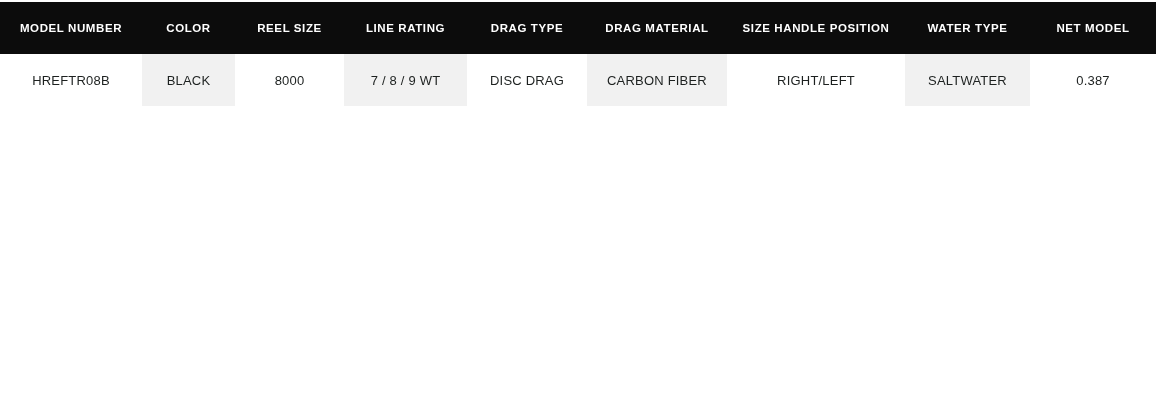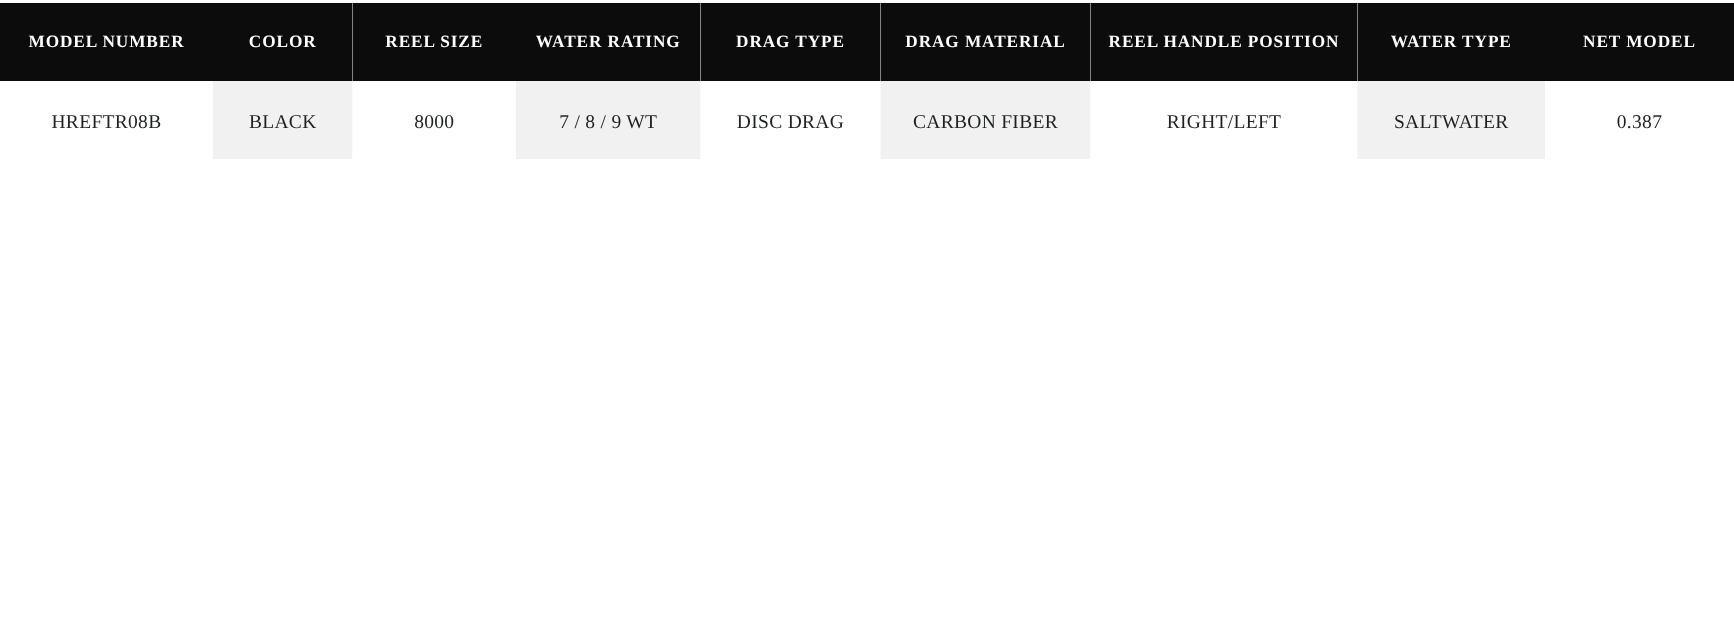--- a/index.html
+++ b/index.html
@@ -4,21 +4,21 @@
 <style>
   html, body {
     margin: 0;
     padding: 0;
     background: #ffffff;
   }
   .table-wrap {
     width: 1156px;
     padding-top: 2px;
     box-sizing: border-box;
-    font-family: Liberation Serif, serif;
+    font-family: Liberation Sans, sans-serif;
   }
   table.spec-table {
     width: 1156px;
     border-collapse: collapse;
     table-layout: fixed;
   }
   table.spec-table thead th {
     background: var(--header-bg, #0c0c0c);
     color: var(--header-text, #ffffff);
     height: 52px;
@@ -70,24 +70,24 @@
         <col style="width:140px">
       <col style="width:178px">
         <col style="width:125px">
         <col style="width:126px">
     </colgroup>
     <thead>
       <tr>
           <th>MODEL NUMBER</th>
           <th>COLOR</th>
           <th>REEL SIZE</th>
-          <th>WATER RATING</th>
+          <th>LINE RATING</th>
           <th>DRAG TYPE</th>
           <th>DRAG MATERIAL</th>
-          <th>REEL HANDLE POSITION</th>
+          <th>SIZE HANDLE POSITION</th>
           <th>WATER TYPE</th>
           <th>NET MODEL</th>
         </tr>
     </thead>
     <tbody>
         <tr class="row-short">
           <td>HREFTR08B</td>
           <td>BLACK</td>
           <td>8000</td>
           <td>7 / 8 / 9 WT</td>

